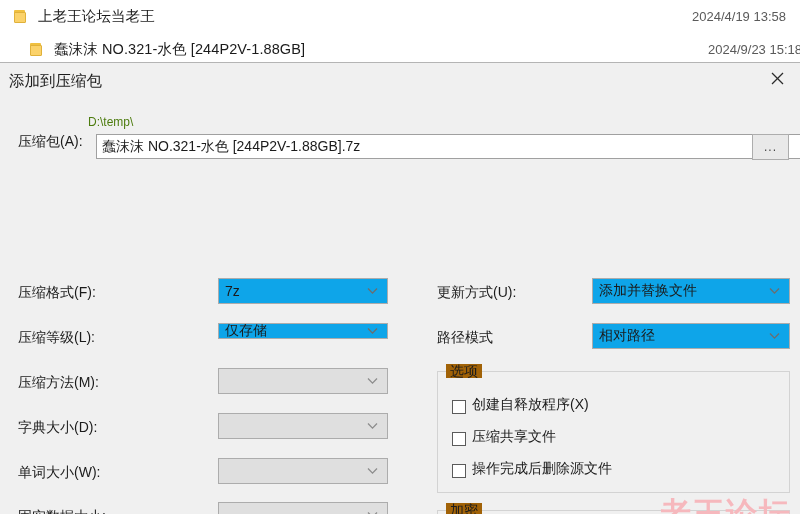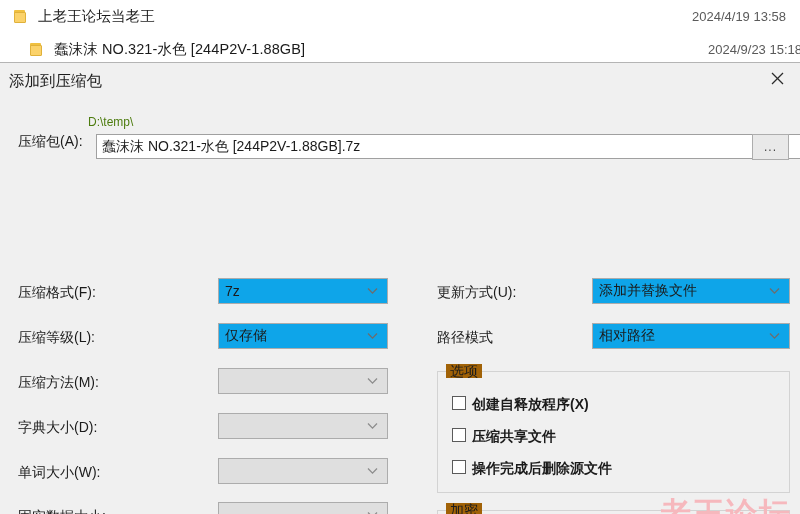--- a/index.html
+++ b/index.html
@@ -216,23 +216,22 @@
     color: #1b1b1b;
     padding: 0 4px;
     white-space: nowrap;
     line-height: 14px;
   }
 
   
   .cbrow {
     position: absolute;
     display: flex;
-    align-items: flex-start;
+    align-items: flex-end;
     cursor: pointer;
-    font-weight: bold;
   }
   .cbox {
     width: 14px;
     height: 14px;
     background: #ffffff;
     border: 1px solid #5a5a5a;
     box-sizing: border-box;
     flex: none;
     margin-right: 6px;
   }
@@ -312,21 +311,21 @@
 
       <div class="lbl" style="left:18px; top:185px;">压缩格式(F):</div>
       <div class="combo" style="left:218px; top:180px; width:170px; height:26px;">
         <span>7z</span>
         <svg class="arrow" width="11" height="7" viewBox="0 0 11 7">
           <polyline points="1,1 5.5,5.6 10,1" fill="none" stroke="#6d6d6d" stroke-width="1.3"></polyline>
         </svg>
       </div>
 
       <div class="lbl" style="left:18px; top:230px;">压缩等级(L):</div>
-      <div class="combo" style="left:218px; top:225px; width:170px; height:26px;">
+      <div class="combo" style="left:218px; top:225px; width:170px; height:16px;">
         <span>仅存储</span>
         <svg class="arrow" width="11" height="7" viewBox="0 0 11 7">
           <polyline points="1,1 5.5,5.6 10,1" fill="none" stroke="#6d6d6d" stroke-width="1.3"></polyline>
         </svg>
       </div>
 
       <div class="lbl" style="left:18px; top:275px;">压缩方法(M):</div>
       <div class="combo empty" style="left:218px; top:270px; width:170px; height:26px;">
         <span></span>
         <svg class="arrow" width="11" height="7" viewBox="0 0 11 7">

